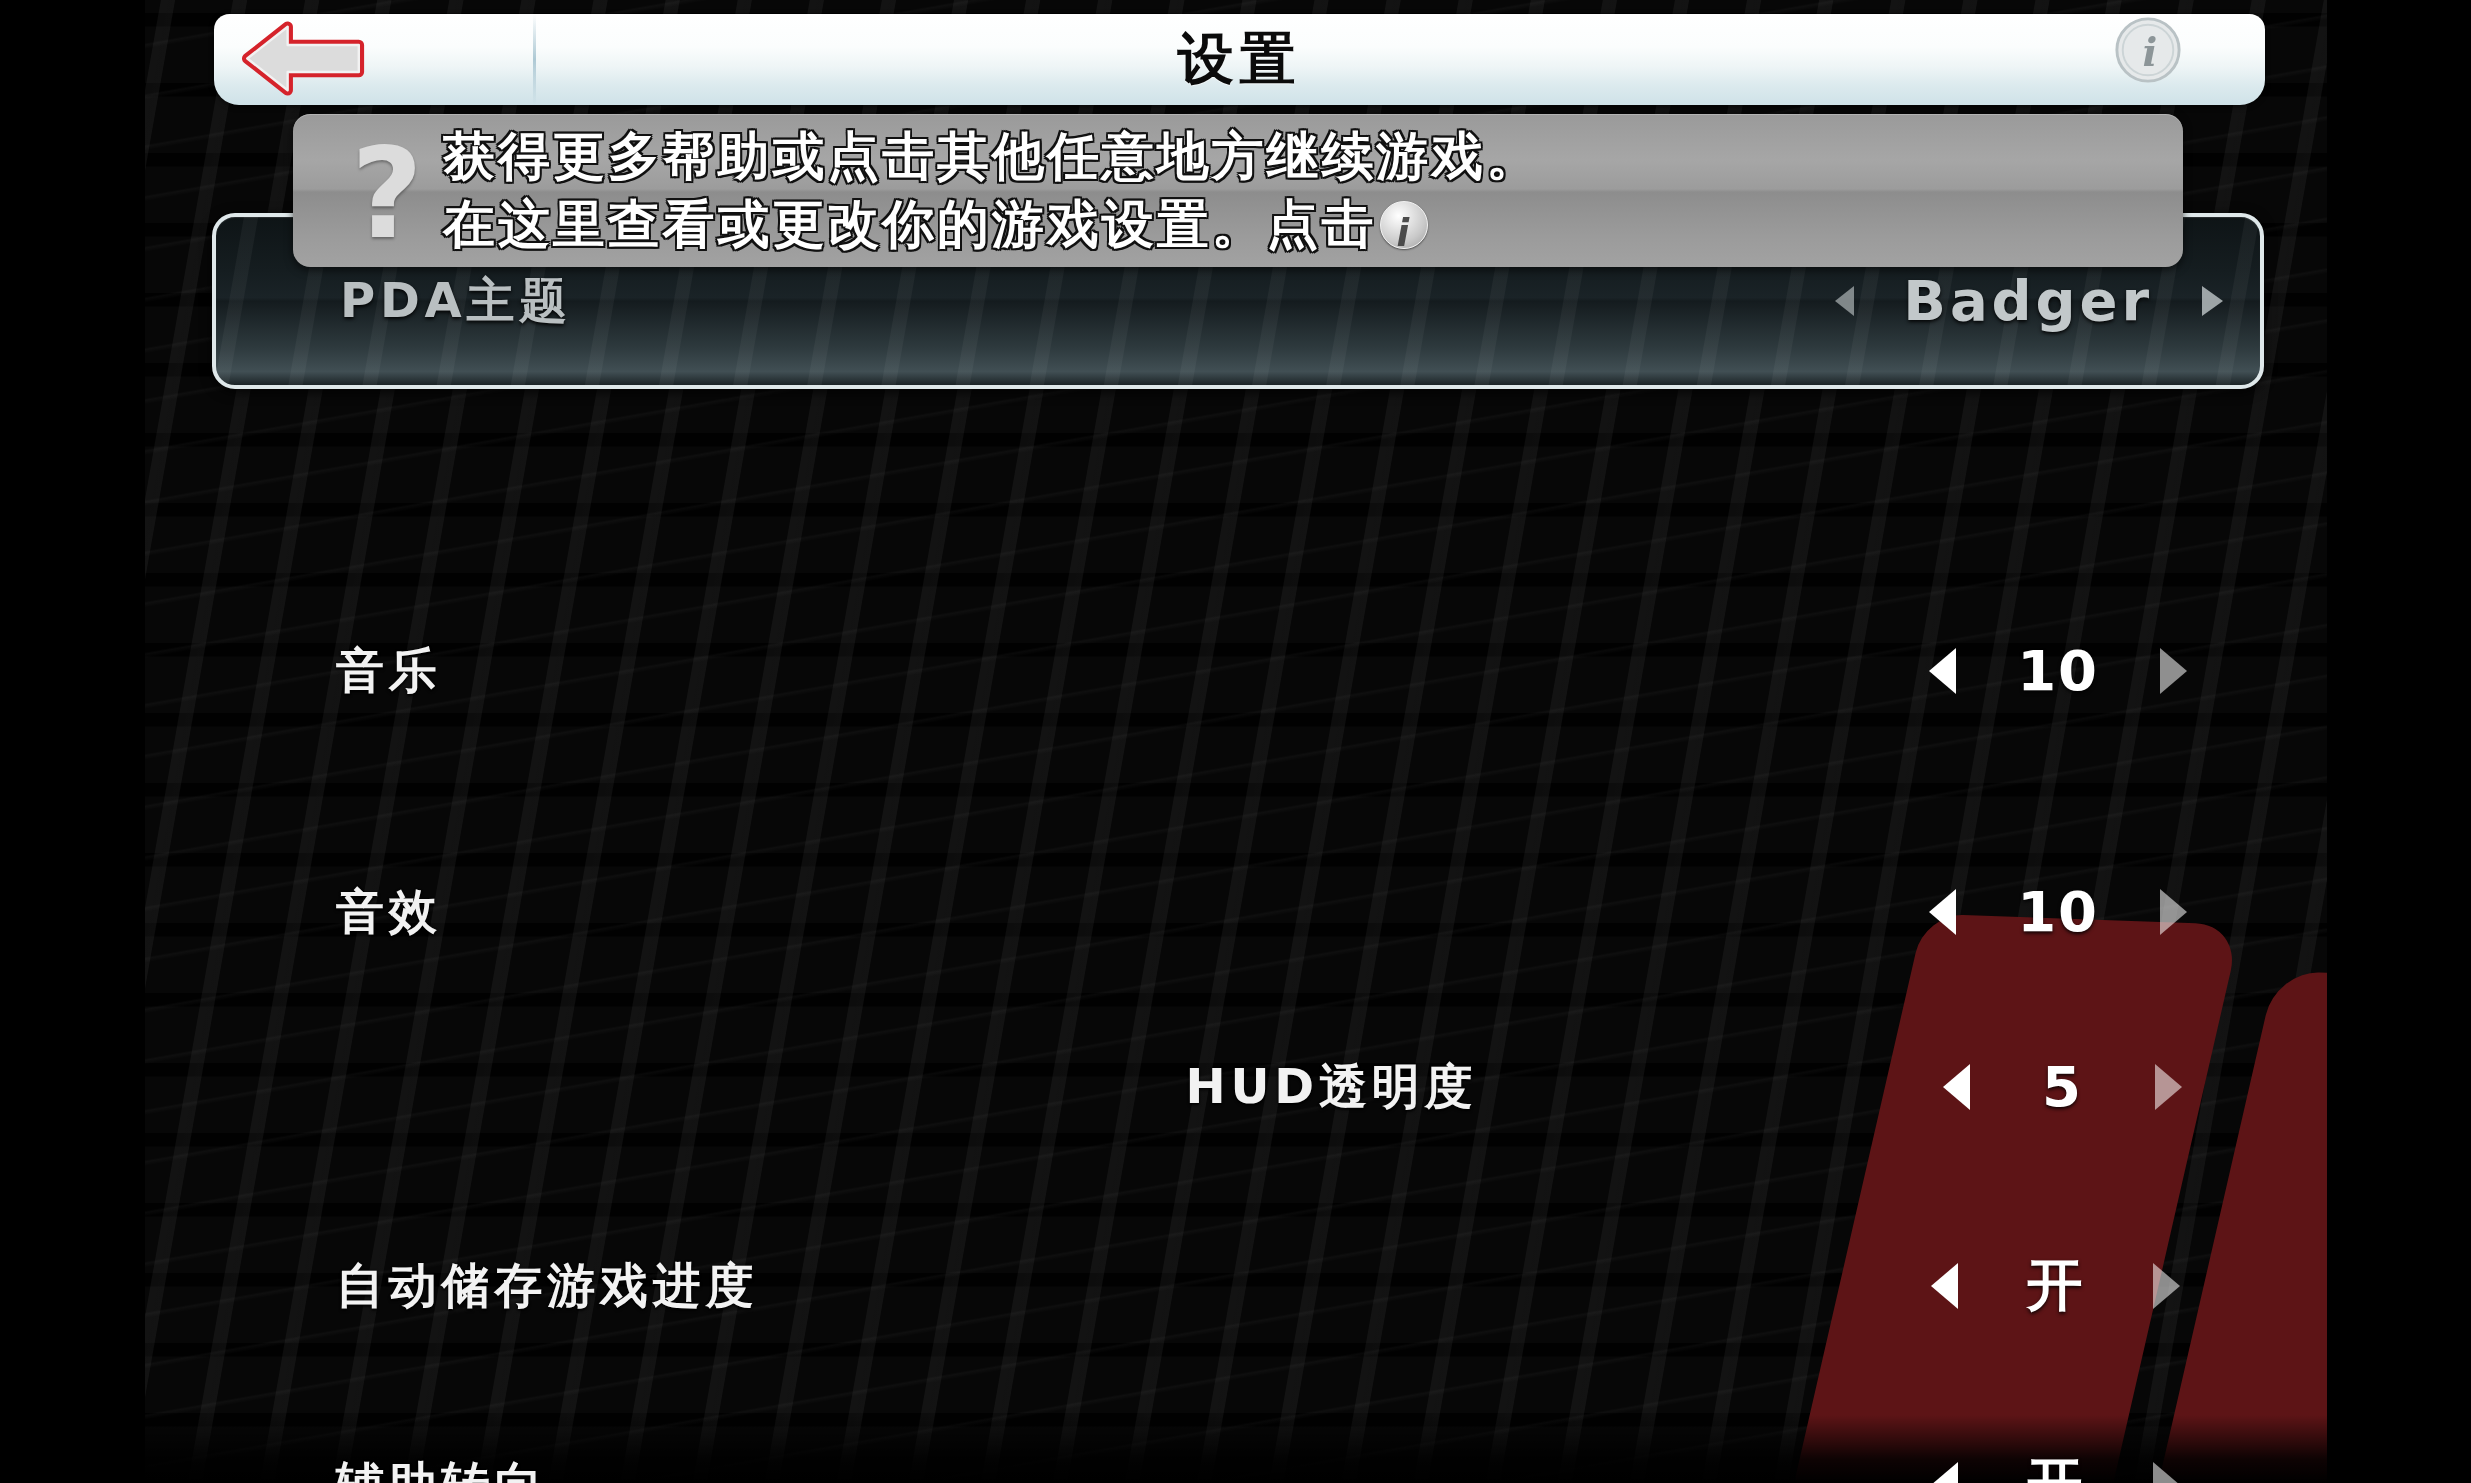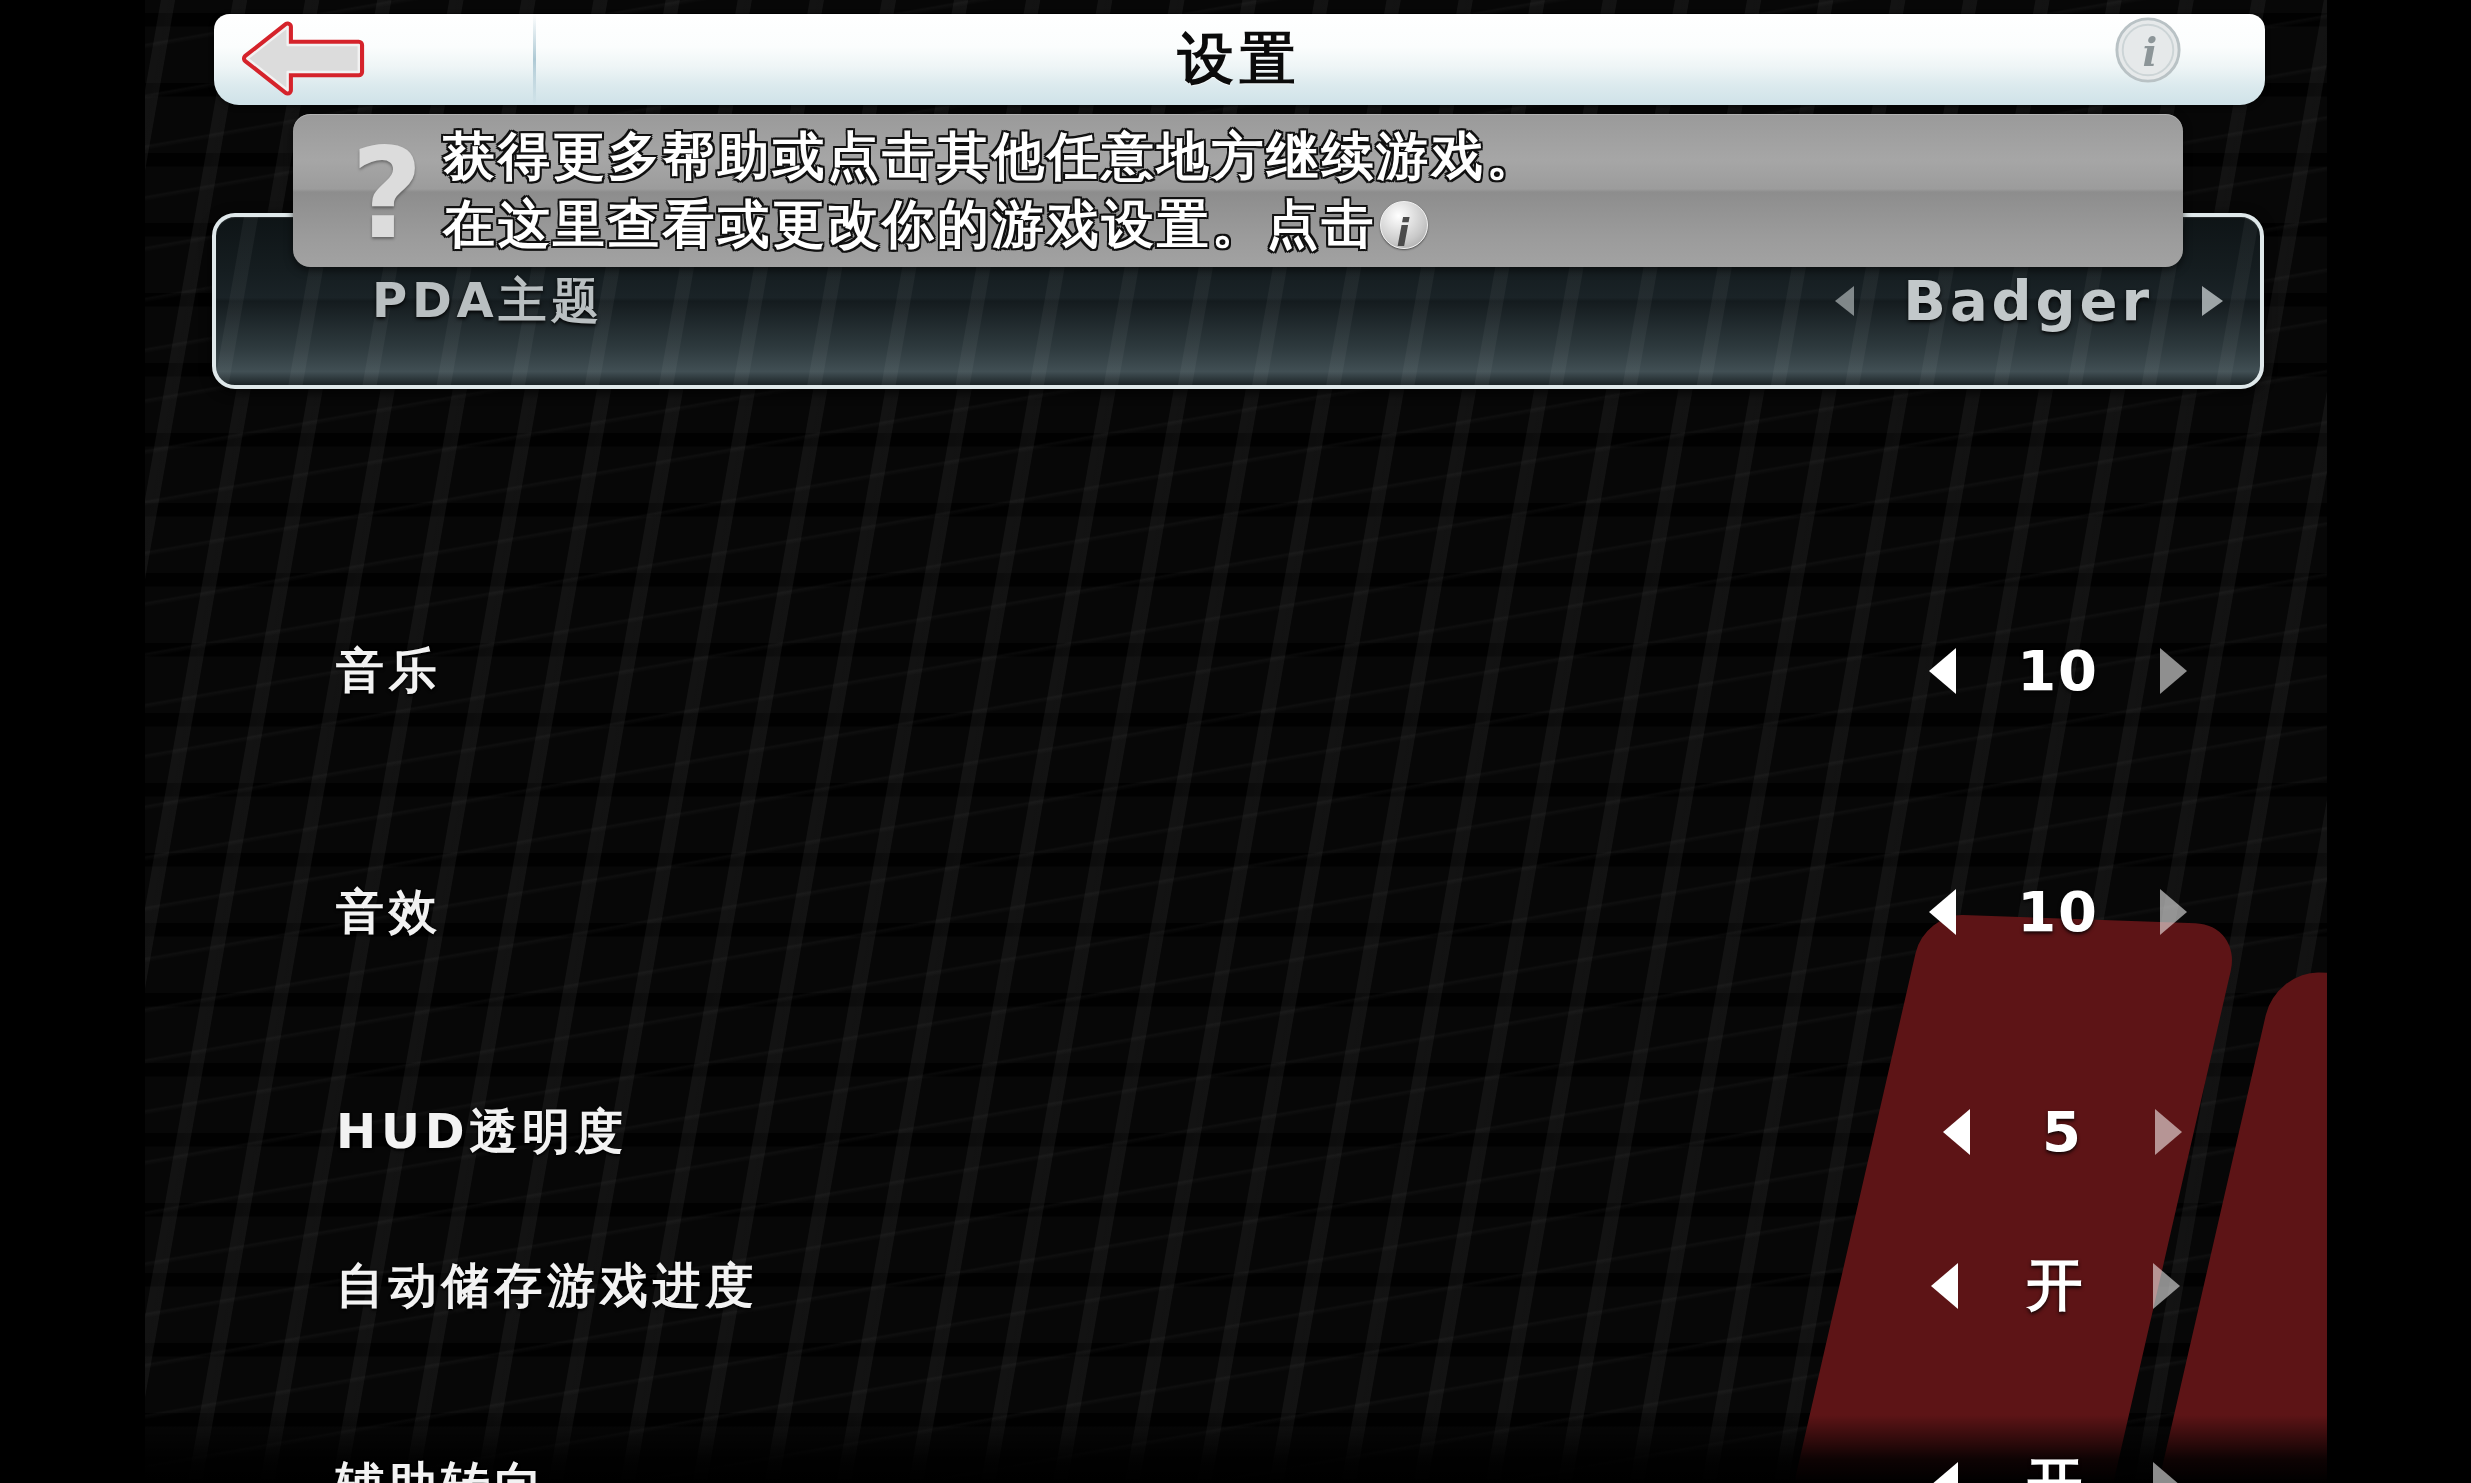--- a/index.html
+++ b/index.html
@@ -325,25 +325,25 @@
   .setting-row.selected .arrow-left,
   .setting-row.selected .arrow-right {
     border-top-width: 15.4px;
     border-bottom-width: 15.4px;
     opacity: 0.7;
   }
   .setting-row.selected .arrow-left { border-right-width: 19.3px; border-right-color: #aeb5b7; }
   .setting-row.selected .arrow-right { border-left-width: 21px; border-left-color: #d7dedf; }
 
   
-  #row-pda      { top: 9.7px; padding-left: 32px;   }
+  #row-pda      { top: 9.7px;   }
   #row-radio    { top: 183px;  }
   #row-music    { top: 368px;  }
   #row-sfx      { top: 609px;  }
-  #row-hud      { top: 829px;  }
+  #row-hud      { top: 784px; justify-content: center;  }
   #row-autosave { top: 983px; }
   #row-steering { top: 1182px; }
 
   
   #left-bar, #right-bar {
     position: absolute;
     top: 0;
     width: 145px;
     height: 1483px;
     background: #000;

